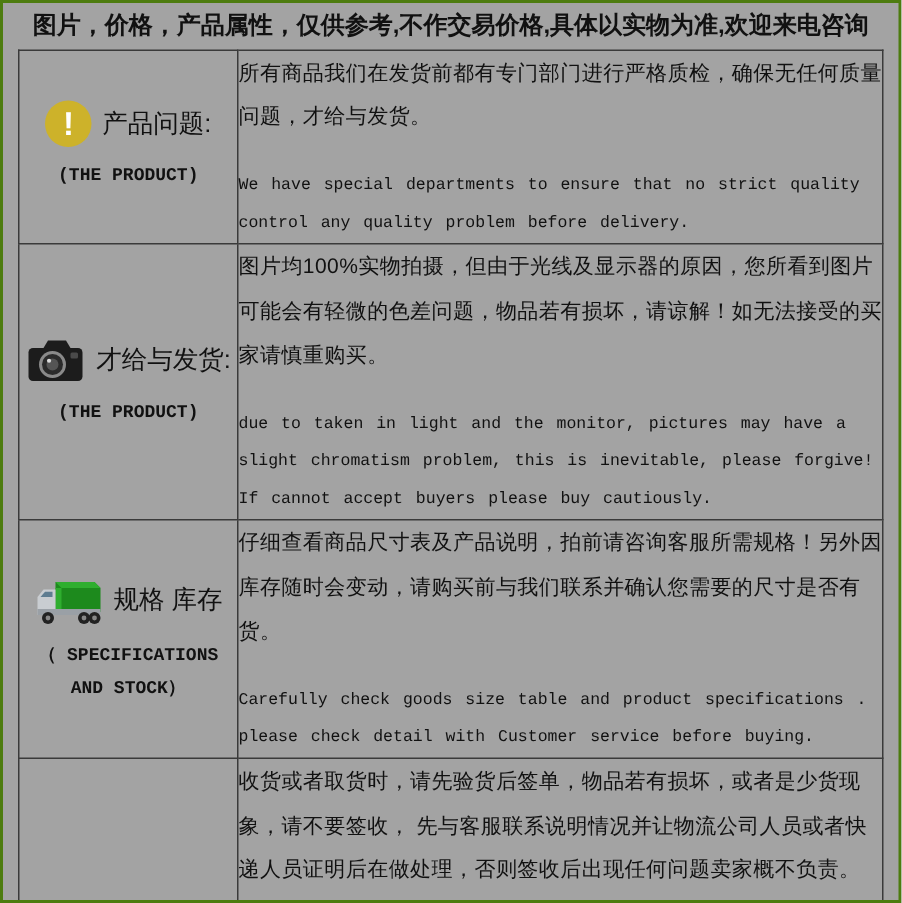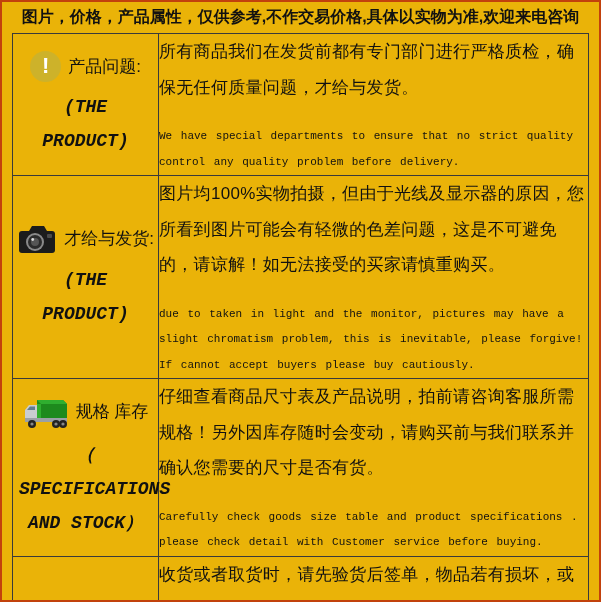--- a/index.html
+++ b/index.html
@@ -1,20 +1,20 @@
 <!DOCTYPE html>
 <html><head>
 <meta charset="utf-8">
 <style>
   html,body { margin:0; padding:0; background:#fff; }
   * { box-sizing:border-box; }
   .page {
     width:601px; height:602px;
-    background:#eab308;
-    border:2px solid #c2410c;
+    background:#a3a3a3;
+    border:2px solid #4d7c0f;
     font-family:"Liberation Sans","DejaVu Sans",sans-serif;
     color:#1a1a1a;
     overflow:hidden;
   }
   .header-bar {
     height:31px;
     display:flex; align-items:center; justify-content:center;
     font-size:16px; font-weight:bold; color:#111;
     letter-spacing:0px;
     white-space:nowrap;
@@ -43,25 +43,25 @@
   .row-3 { height:144px; }
   .row-4 { height:143px; }
 
   .label-line {
     display:flex; align-items:center; justify-content:center;
     gap:7px; margin-bottom:8px;
   }
   .label-cn { font-size:17px; font-weight:normal; color:#111; white-space:nowrap; }
   .label-en {
     font-family:"Liberation Mono","DejaVu Sans Mono",monospace;
-    font-size:18px; font-weight:bold; color:#111;
-    line-height:1.9; padding:0 6px;font-style:italic;
+    font-size:12px; font-weight:bold; color:#111;
+    line-height:1.9; padding:0 6px;
   }
   .text-cn {
-    font-size:17px; line-height:2.1; color:#111;
+    font-size:14px; line-height:2.1; color:#111;
     letter-spacing:0.3px;
   }
   .text-en {
     font-family:"Liberation Mono","DejaVu Sans Mono",monospace;
     font-size:11px; line-height:2.3; color:#111;
     margin-top:19px; word-spacing:2px;
   }
 
   
   .excl-circle {
@@ -107,21 +107,21 @@
             <circle cx="18" cy="19" r="7" fill="#2b2b2b"></circle>
             <circle cx="18" cy="19" r="4" fill="#555"></circle>
             <circle cx="15.7" cy="16.5" r="1.4" fill="#dcdcdc"></circle>
             <rect x="30" y="11" width="5" height="4" rx="1" fill="#4a4a4a"></rect>
           </svg>
           <span class="label-cn">才给与发货:</span>
         </div>
         <div class="label-en">(THE PRODUCT)</div>
       </td>
       <td class="right-cell">
-        <div class="text-cn">图片均100%实物拍摄，但由于光线及显示器的原因，您所看到图片可能会有轻微的色差问题，这是不可避免的，请谅解！如无法接受的买家请慎重购买。</div>
+        <div class="text-cn">图片均100%实物拍摄，但由于光线及显示器的原因，您所看到图片可能会有轻微的色差问题，物品若有损坏，请谅解！如无法接受的买家请慎重购买。</div>
         <div class="text-en">due to taken in light and the monitor, pictures may have a slight chromatism problem, this is inevitable, please forgive! If cannot accept buyers please buy cautiously.</div>
       </td>
     </tr>
 
     <tr class="row-3">
       <td class="left-cell">
         <div class="label-line">
           <svg class="icon-svg" width="46" height="36" viewBox="0 0 46 36">
             <path d="M14 6 L40 6 L44 10 L44 26 L14 26 Z" fill="#1d8a1d"></path>
             <path d="M14 6 L40 6 L44 10 L18 10 Z" fill="#2fae2f"></path>

